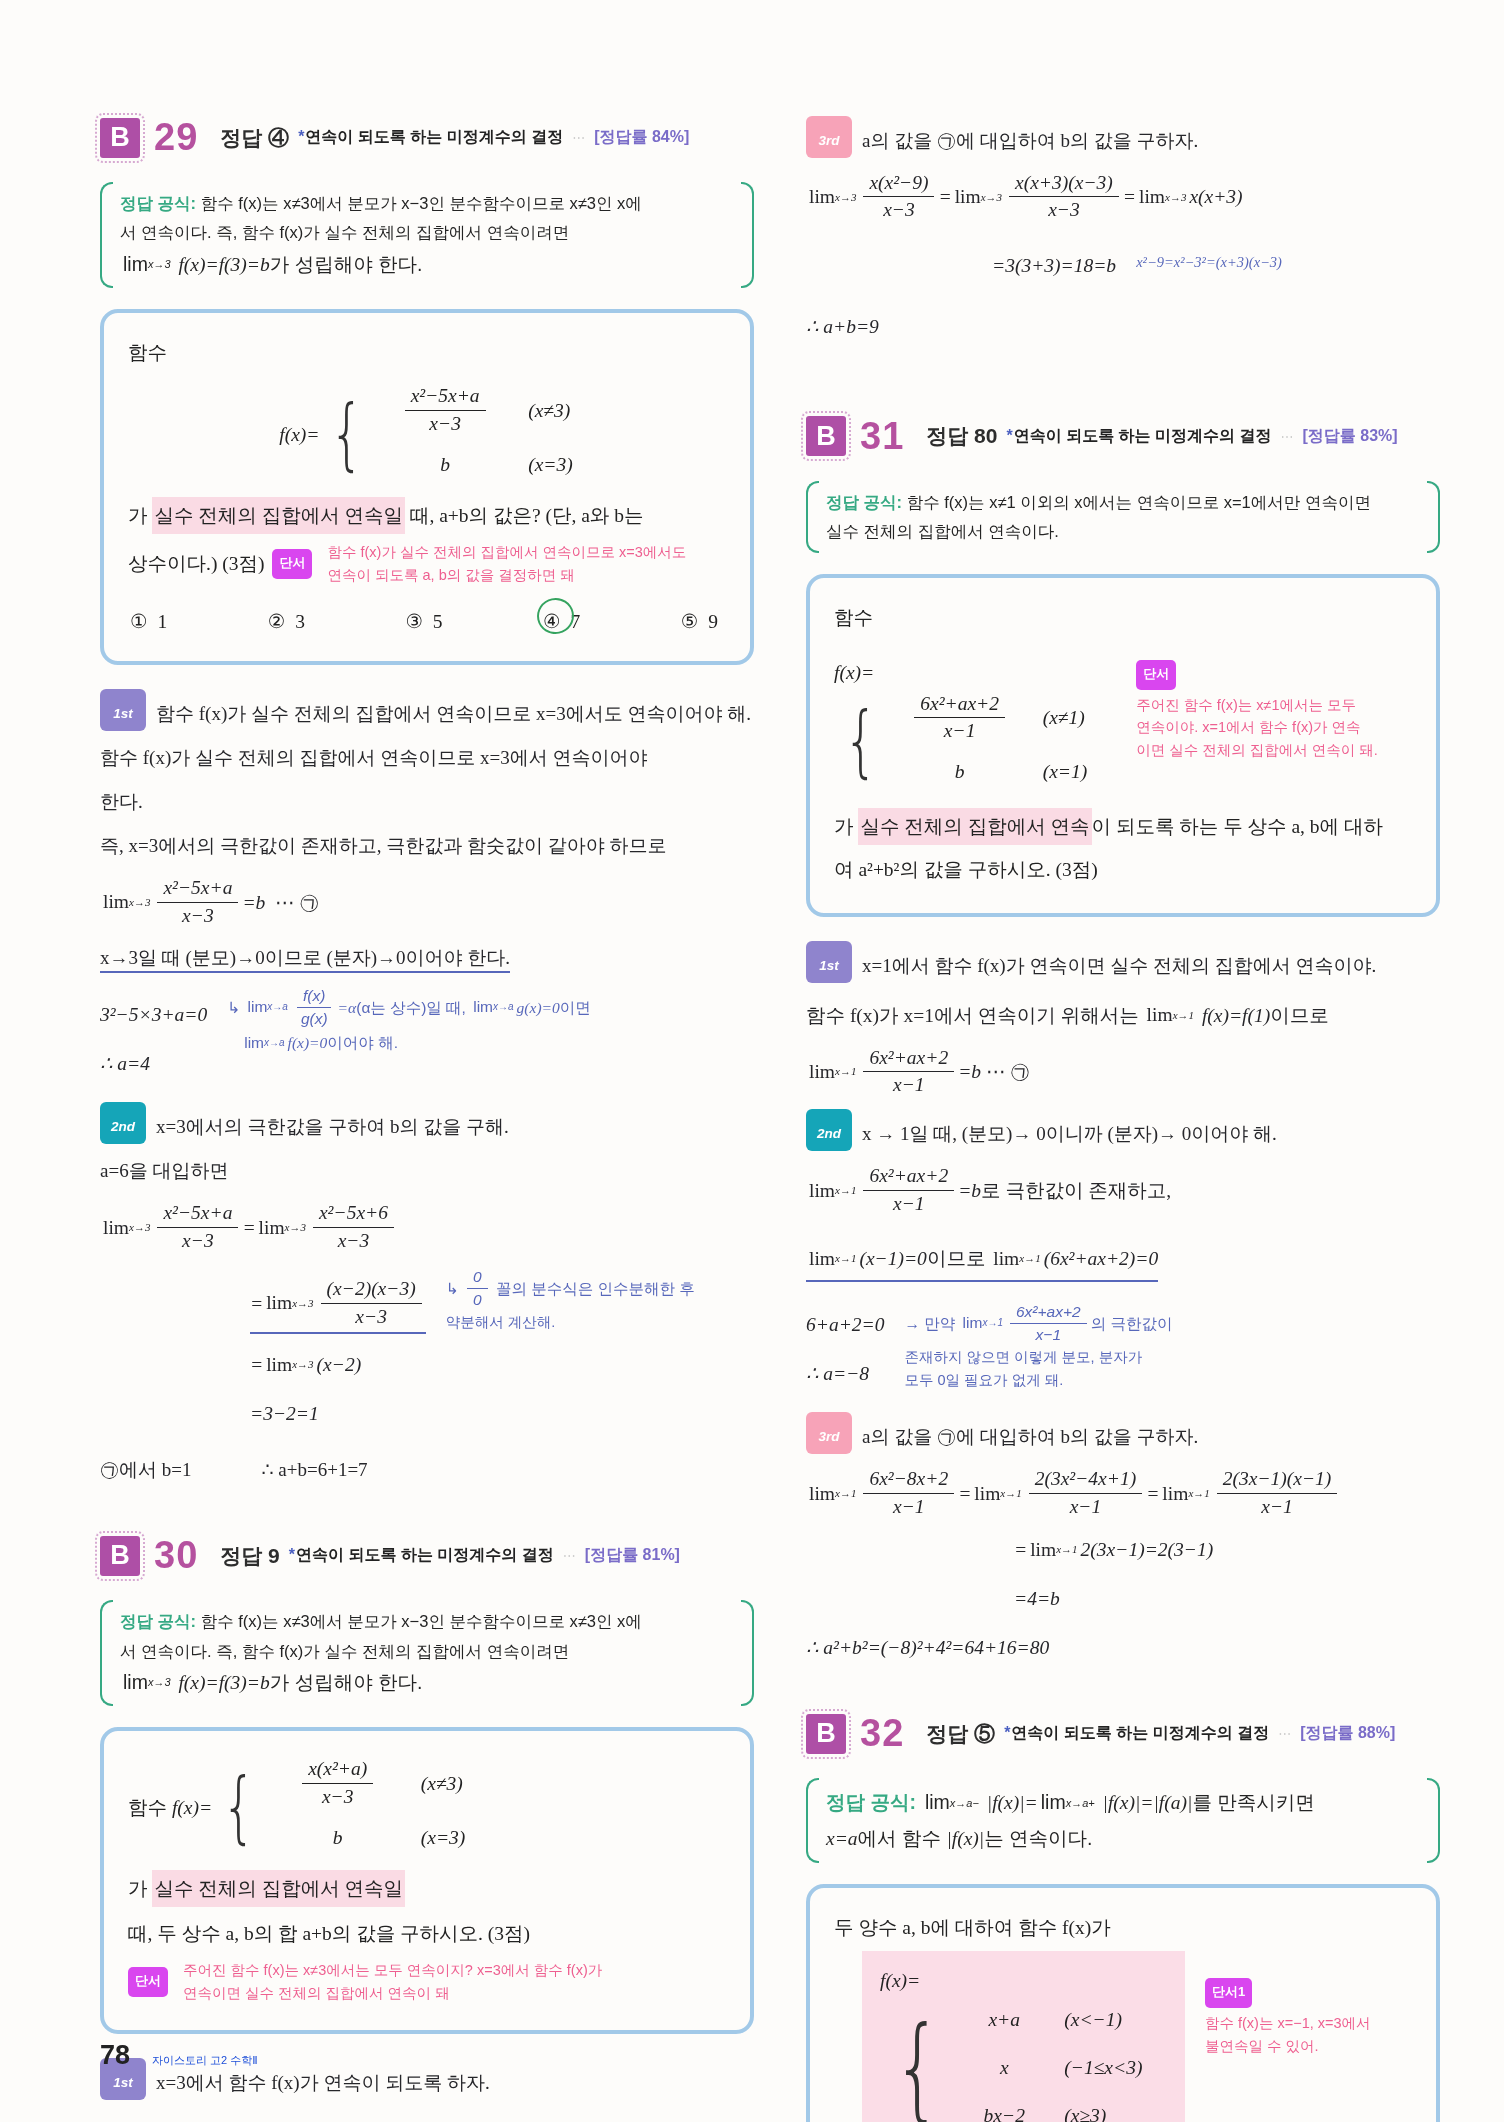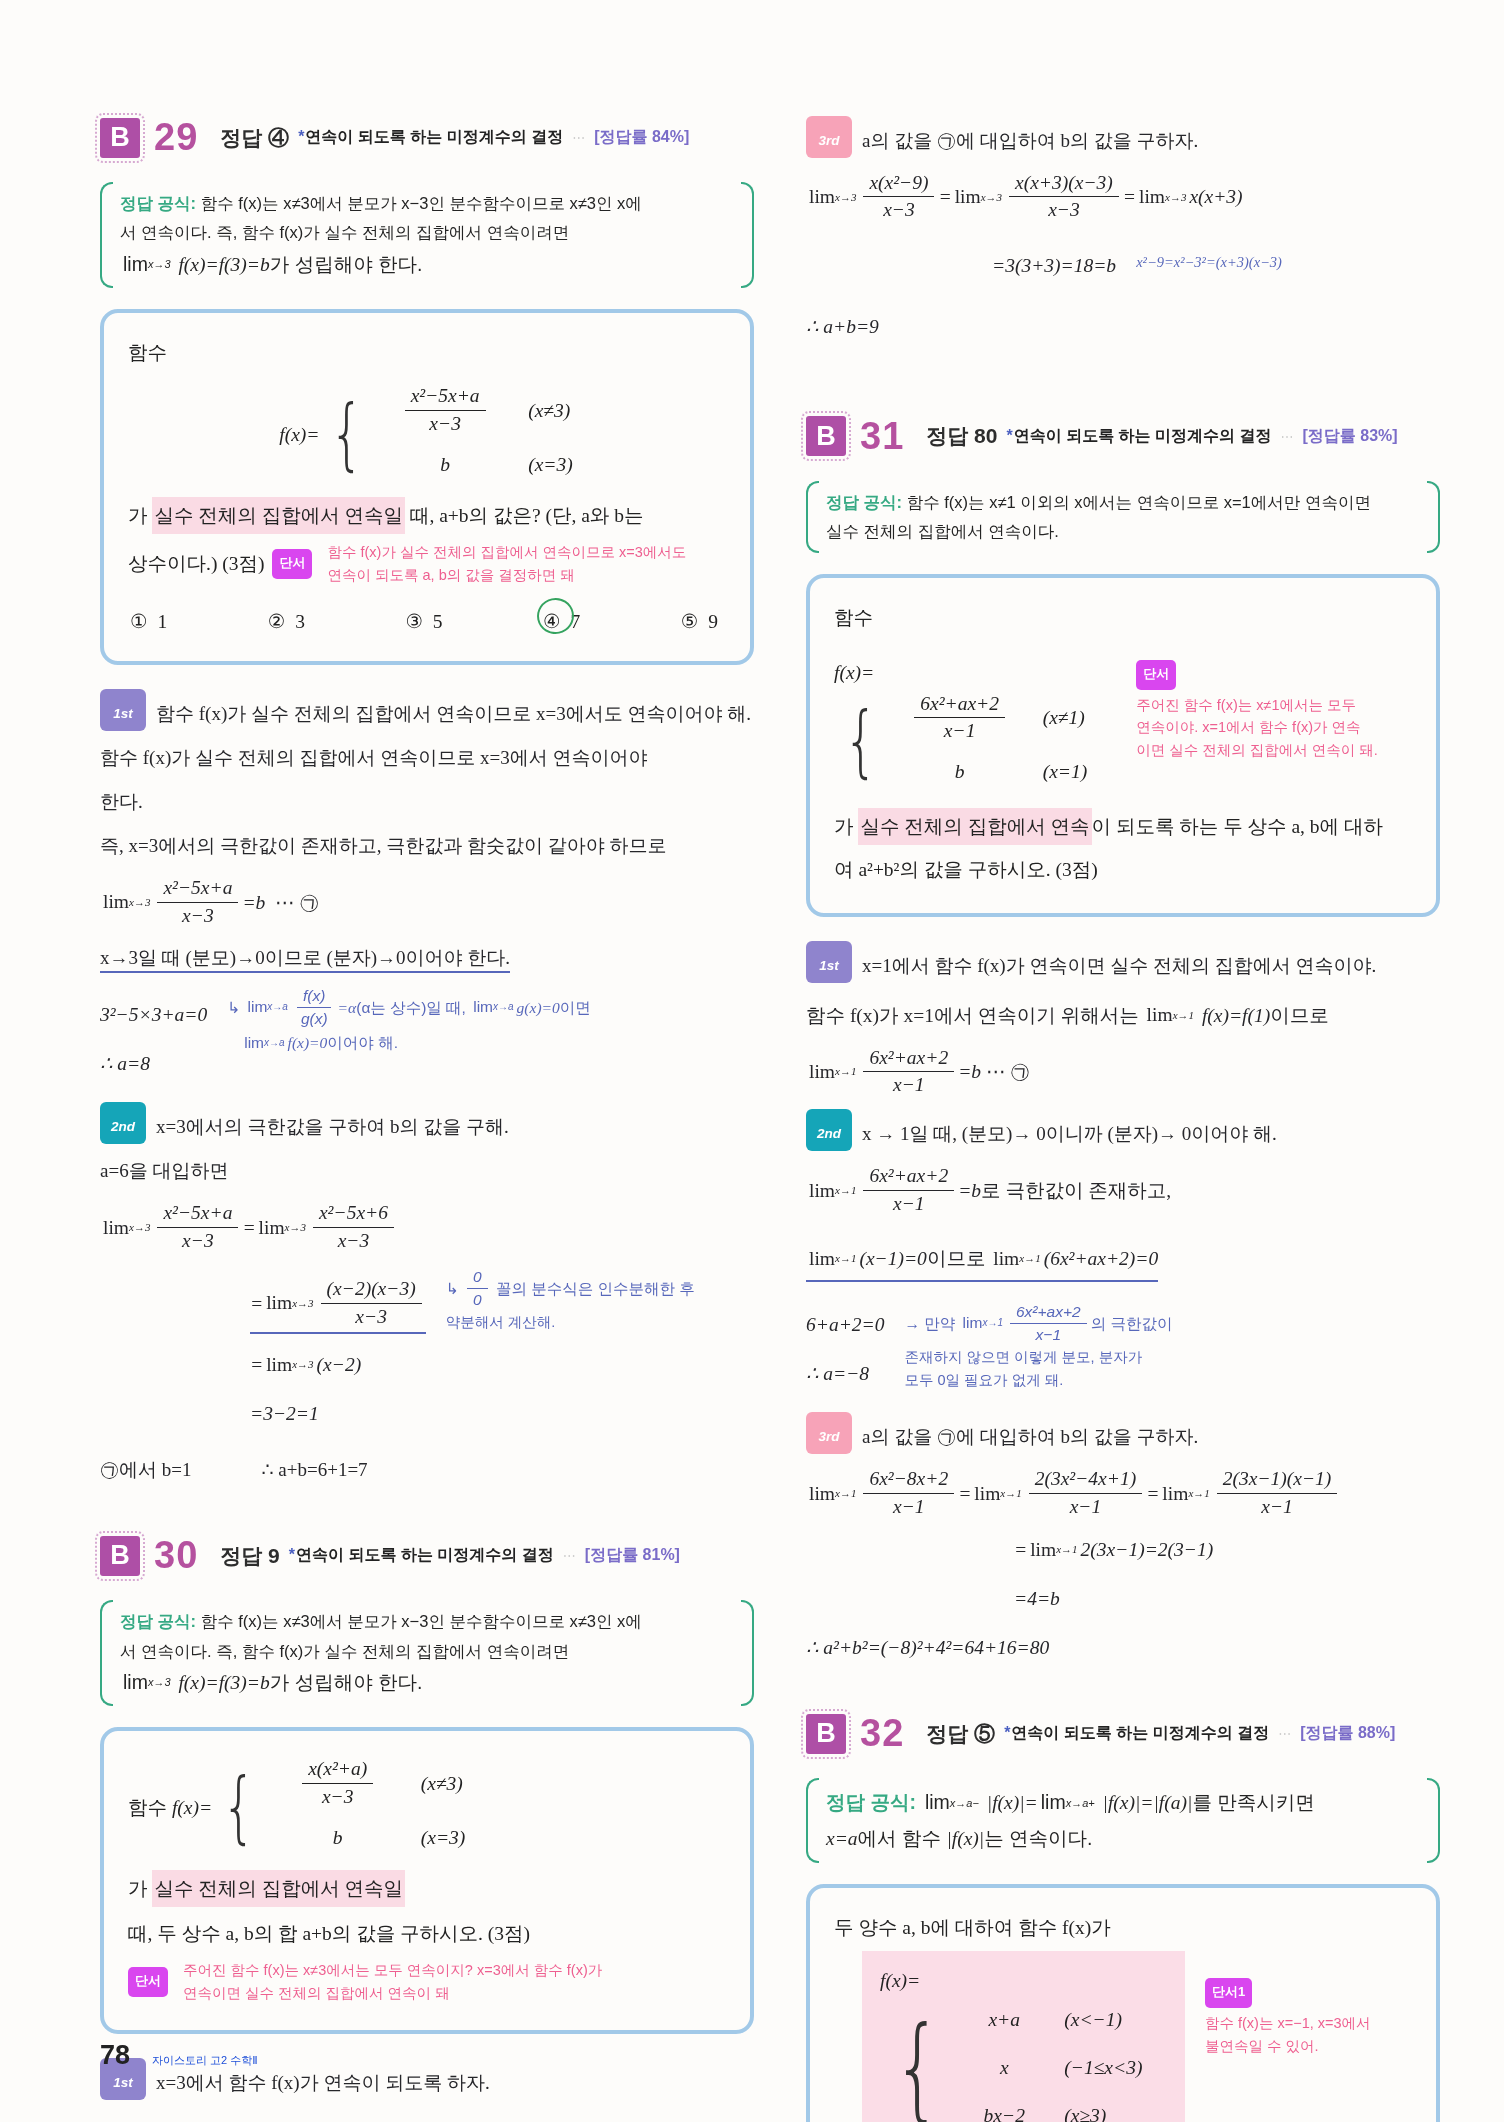--- a/index.html
+++ b/index.html
@@ -170,21 +170,21 @@
             <span class="mtx">=b</span>
             <span class="ktx">  ⋯ ㉠</span>
           </div>
         <p class="sline"><span class="ulb">x→3일 때 (분모)→0이므로 (분자)→0이어야 한다.</span></p>
         <div class="eqrow">
           <div class="eqcol">
             <div class="meq">
                 <span class="mtx">3²−5×3+a=0</span>
               </div>
             <div class="meq">
-                <span class="mtx">∴ a=8</span>
+                <span class="mtx">∴ a=4</span>
               </div>
           </div>
           <div class="bann">
             <div class="meq">
                 <span class="ktx">↳ </span>
                 <span class="lim"><span class="limop">lim</span><span class="limsub">x→a</span></span>
                 <span class="frac"><span class="num">f(x)</span><span class="den">g(x)</span></span>
                 <span class="mtx">=α</span>
                 <span class="ktx">(α는 상수)일 때, </span>
                 <span class="lim"><span class="limop">lim</span><span class="limsub">x→a</span></span>

